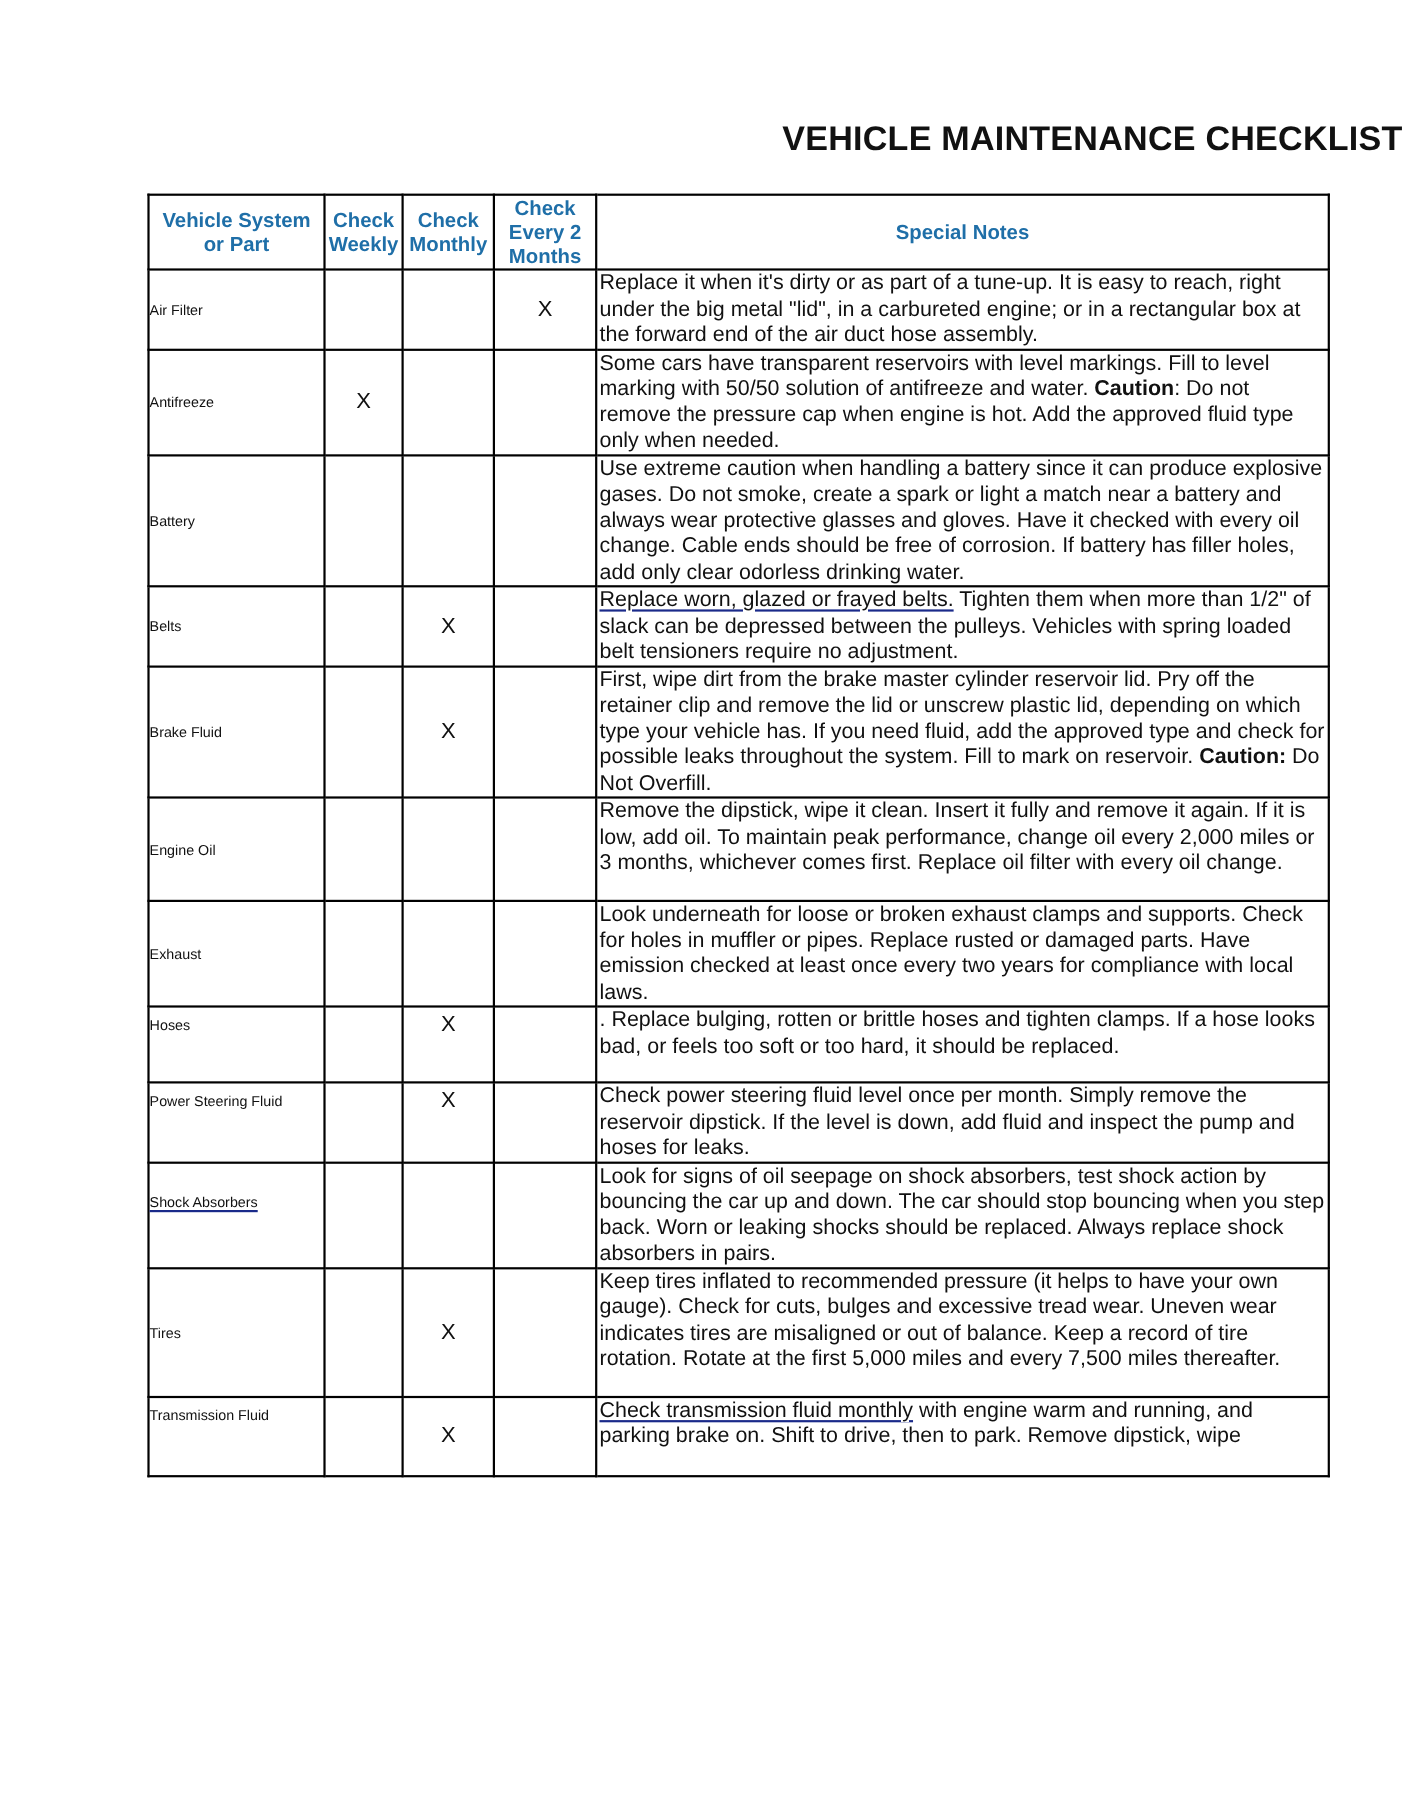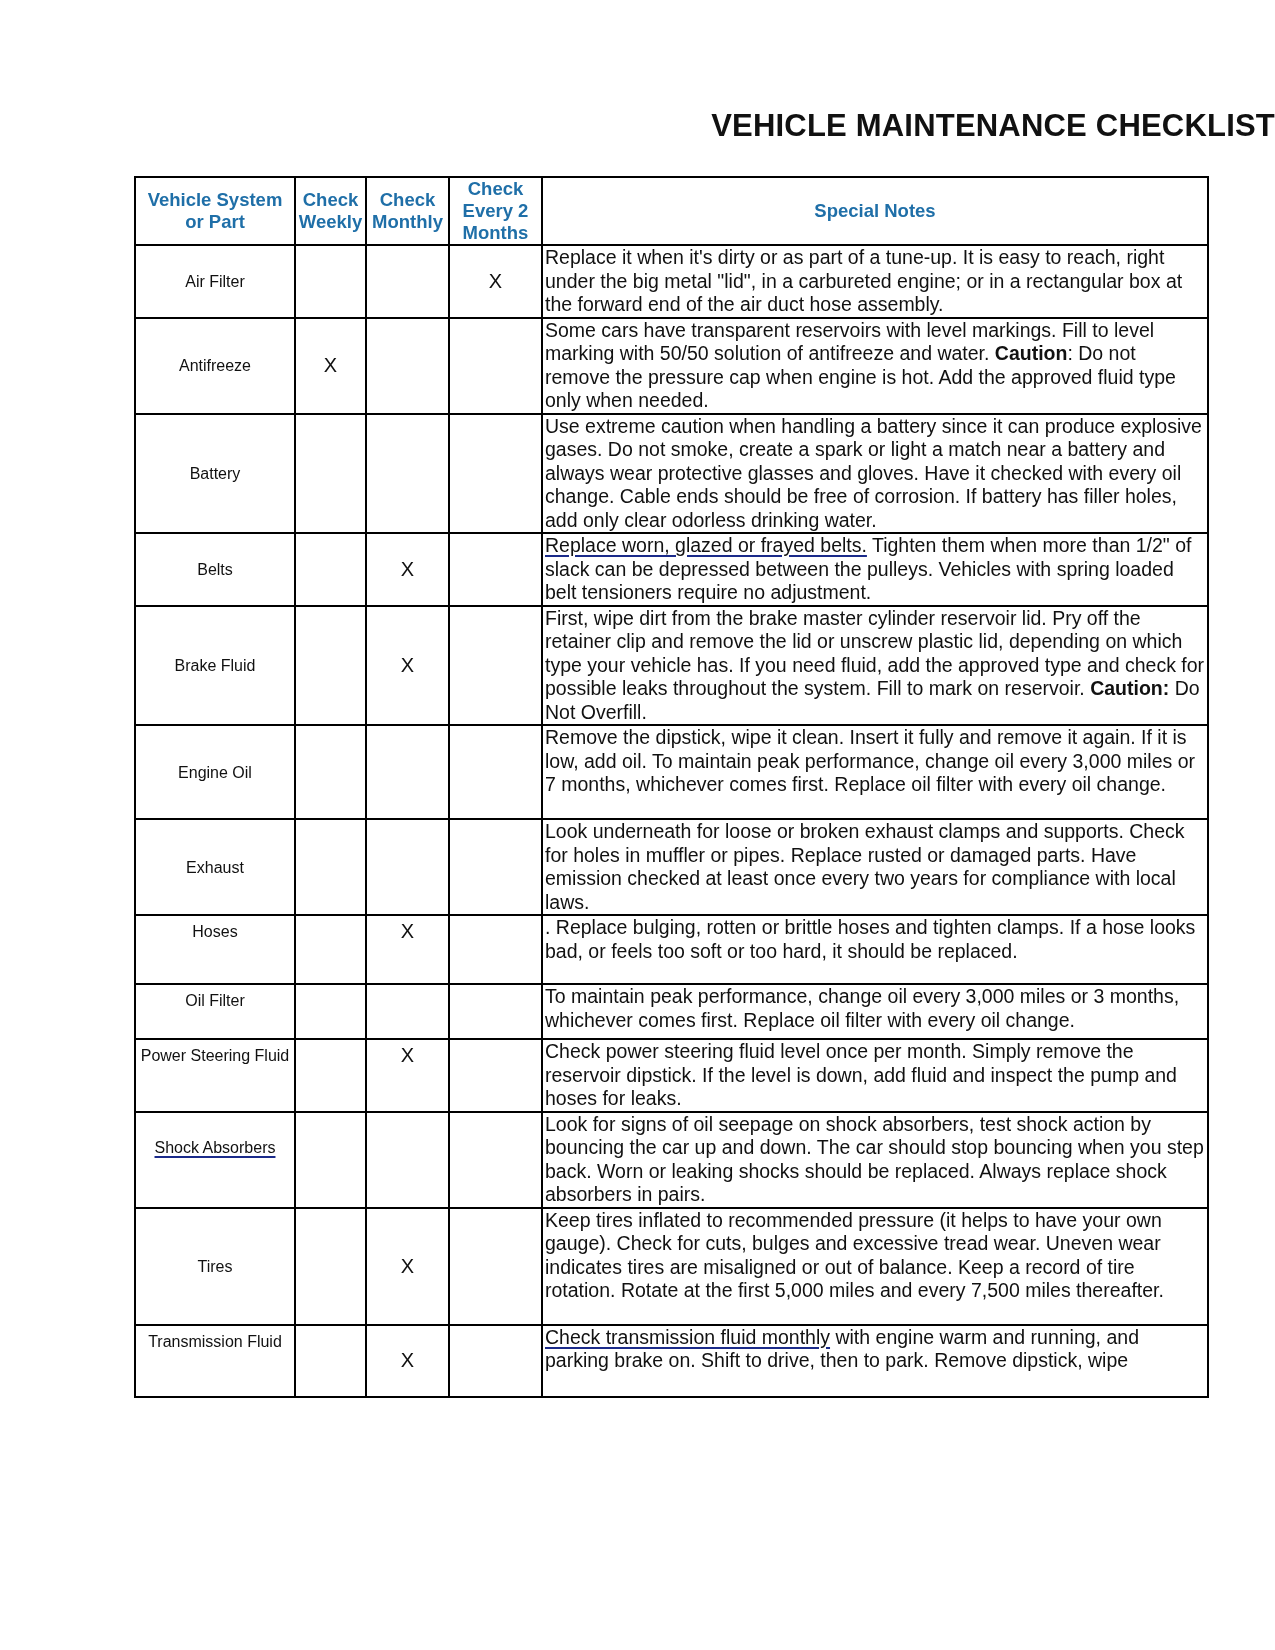--- a/index.html
+++ b/index.html
@@ -1,21 +1,21 @@
 <!DOCTYPE html>
 <html><head>
 <meta charset="utf-8">
 <style>
   html, body { margin:0; padding:0; background:#ffffff; }
   body { width:1275px; height:1650px; position:relative; font-family:"Liberation Sans", sans-serif; color:#111; }
   .title { position:absolute; left:0; width:1275px; top:108px; text-align:right; font-size:31px; font-weight:bold; letter-spacing:0.2px; padding-left:140px; box-sizing:border-box; }
   table { position:absolute; left:102px; top:176px; width:1073px; border-collapse:collapse; table-layout:fixed;margin-left:32px; }
   th, td { border:2px solid #000; padding:0; }
   th { color:#1f6fa8; font-weight:bold; font-size:18.5px; line-height:22px; text-align:center; vertical-align:middle; height:66px; }
-  td.part { text-align:center; font-size:16px; line-height:23px; vertical-align:middle; }
+  td.part { text-align:left; font-size:13px; line-height:23px; vertical-align:middle; }
   td.part.top { vertical-align:top; padding-top:4px; }
   td.mark { text-align:center; font-size:20px; vertical-align:middle; }
   td.mark.top { vertical-align:top; padding-top:4px; }
   td.notes { font-size:19.5px; line-height:23.5px; vertical-align:top; padding:0 2px 0 2px; text-align:left; }
   .ul { text-decoration:underline; text-decoration-color:#1a2a8a; text-decoration-thickness:2px; text-underline-offset:3px; }
   b { font-weight:bold; }
 </style>
 </head>
 <body>
 
@@ -72,42 +72,35 @@
       <td class="mark"></td>
       <td class="mark">X</td>
       <td class="mark"></td>
       <td class="notes"><span>First, wipe dirt from the brake master cylinder reservoir lid. Pry off the retainer clip and remove the lid or unscrew plastic lid, depending on which type your vehicle has. If you need fluid, add the approved type and check for possible leaks throughout the system. Fill to mark on reservoir. </span><b>Caution:</b><span> Do Not Overfill.</span></td>
     </tr>
     <tr style="height:94px">
       <td class="part">Engine Oil</td>
       <td class="mark"></td>
       <td class="mark"></td>
       <td class="mark"></td>
-      <td class="notes">Remove the dipstick, wipe it clean. Insert it fully and remove it again. If it is low, add oil. To maintain peak performance, change oil every 3,000 miles or 7 months, whichever comes first. Replace oil filter with every oil change.</td>
+      <td class="notes">Remove the dipstick, wipe it clean. Insert it fully and remove it again. If it is low, add oil. To maintain peak performance, change oil every 2,000 miles or 3 months, whichever comes first. Replace oil filter with every oil change.</td>
     </tr>
     <tr style="height:94px">
       <td class="part">Exhaust</td>
       <td class="mark"></td>
       <td class="mark"></td>
       <td class="mark"></td>
       <td class="notes">Look underneath for loose or broken exhaust clamps and supports. Check for holes in muffler or pipes. Replace rusted or damaged parts. Have emission checked at least once every two years for compliance with local laws.</td>
     </tr>
     <tr style="height:69px">
       <td class="part top">Hoses</td>
       <td class="mark top"></td>
       <td class="mark top">X</td>
       <td class="mark top"></td>
       <td class="notes">. Replace bulging, rotten or brittle hoses and tighten clamps. If a hose looks bad, or feels too soft or too hard, it should be replaced.</td>
-    </tr>
-    <tr style="height:55px">
-      <td class="part top">Oil Filter</td>
-      <td class="mark top"></td>
-      <td class="mark top"></td>
-      <td class="mark top"></td>
-      <td class="notes">To maintain peak performance, change oil every 3,000 miles or 3 months, whichever comes first. Replace oil filter with every oil change.</td>
     </tr>
     <tr style="height:71px">
       <td class="part top">Power Steering Fluid</td>
       <td class="mark top"></td>
       <td class="mark top">X</td>
       <td class="mark top"></td>
       <td class="notes" style="padding-top:0">Check power steering fluid level once per month. Simply remove the reservoir dipstick. If the level is down, add fluid and inspect the pump and hoses for leaks.</td>
     </tr>
     <tr style="height:94px">
       <td class="part" style="padding-bottom:24px"><span class="ul">Shock Absorbers</span></td>

